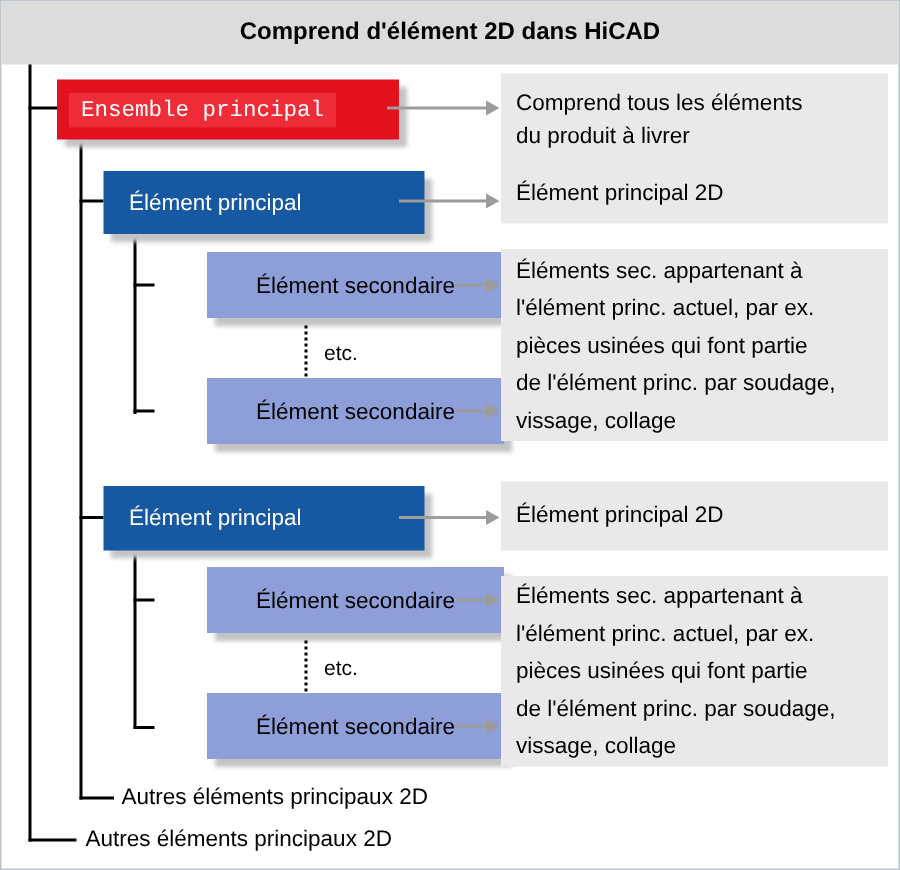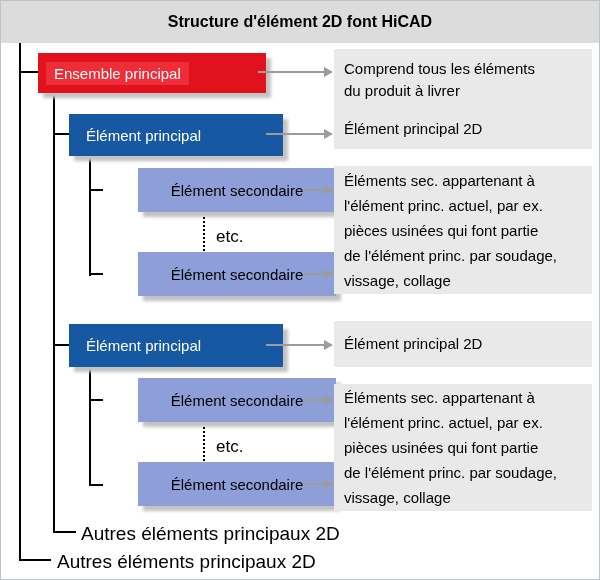--- a/index.html
+++ b/index.html
@@ -13,45 +13,45 @@
     position:absolute;left:0;top:0;width:100%;height:42px;
     background:#dcdcdc;text-align:center;line-height:42px;
     font-size:16px;font-weight:bold;
   }
   .vline{position:absolute;width:2px;background:#000;}
   .hline{position:absolute;height:2px;background:#000;}
   .box{
     position:absolute;display:flex;align-items:center;
     font-size:15px;box-shadow:5px 5px 3px #c3c3c3;
   }
-  .box.red{background:#e1111e;color:#fff;padding-left:8px;}
+  .box.red{background:#e1111e;color:#fff;padding-left:8px;font-family:Liberation Mono, monospace;}
   .box.red .hl{background:#ee2d38;padding:3px 8px;}
   .box.blue{background:#1659a2;color:#fff;padding-left:17px;}
   .box.lightblue{background:#8d9ed8;color:#000;justify-content:center;margin-left:35px;}
   .dotline{position:absolute;width:0;border-left:2px dotted #000;}
-  .etc{position:absolute;font-size:17px;}
+  .etc{position:absolute;font-size:14px;}
   .arrow-line{position:absolute;height:2px;background:#9c9c9c;}
   .arrow-head{
     position:absolute;width:0;height:0;
     border-top:5px solid transparent;border-bottom:5px solid transparent;
     border-left:9px solid #9c9c9c;
   }
   .desc{
     position:absolute;left:333px;width:258px;background:#e9e9e9;
     font-size:15px;line-height:24px;white-space:pre-line;
     display:flex;align-items:center;padding:0 10px;box-sizing:border-box;
   }
-  .leaf{position:absolute;font-size:19px;}
+  .leaf{position:absolute;font-size:15px;}
 </style>
 </head>
 <body>
 
 <div id="stage">
 
-  <div class="titlebar">Structure d'élément 2D font HiCAD</div>
+  <div class="titlebar">Comprend d'élément 2D dans HiCAD</div>
 
   <div class="vline" style="left:18px;top:42px;height:518px;"></div>
   <div class="vline" style="left:52px;top:92px;height:440px;"></div>
   <div class="vline" style="left:88px;top:155px;height:120px;"></div>
   <div class="vline" style="left:88px;top:366px;height:119px;"></div>
   <div class="hline" style="left:18px;top:70px;width:19px;"></div>
   <div class="hline" style="left:52px;top:132px;width:16px;"></div>
   <div class="hline" style="left:52px;top:343px;width:16px;"></div>
   <div class="hline" style="left:88px;top:188px;width:14px;"></div>
   <div class="hline" style="left:88px;top:272px;width:14px;"></div>

